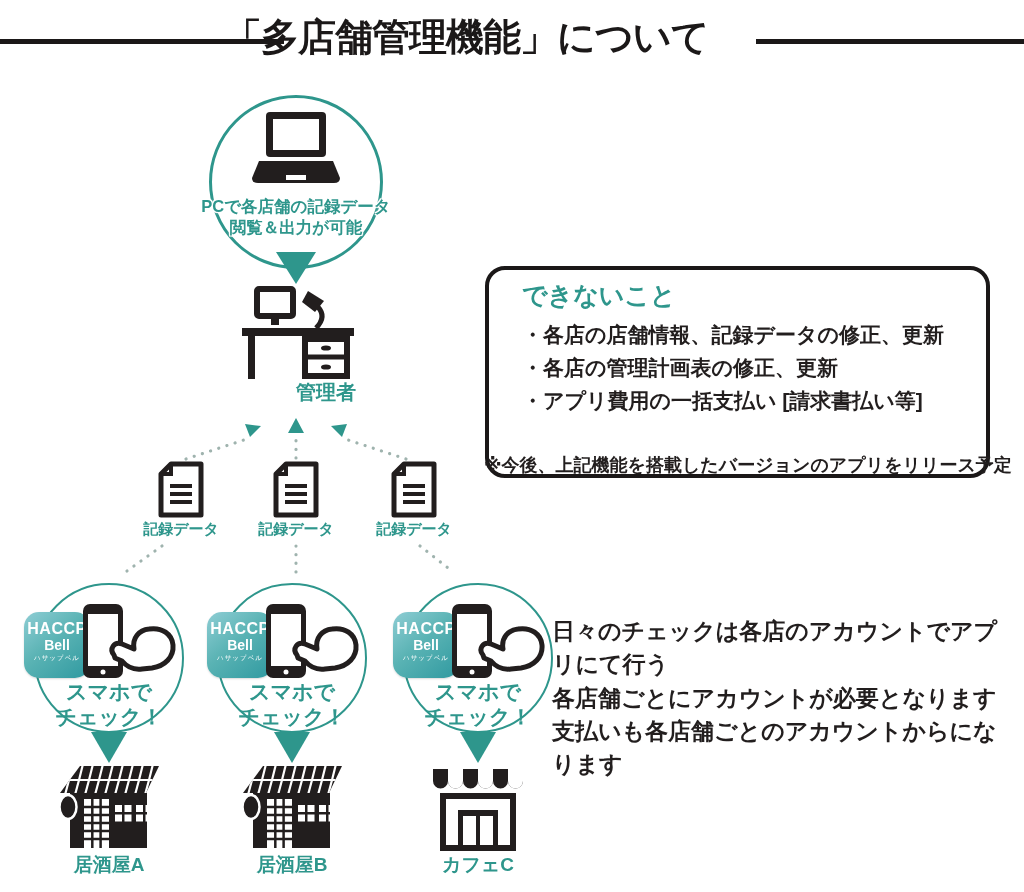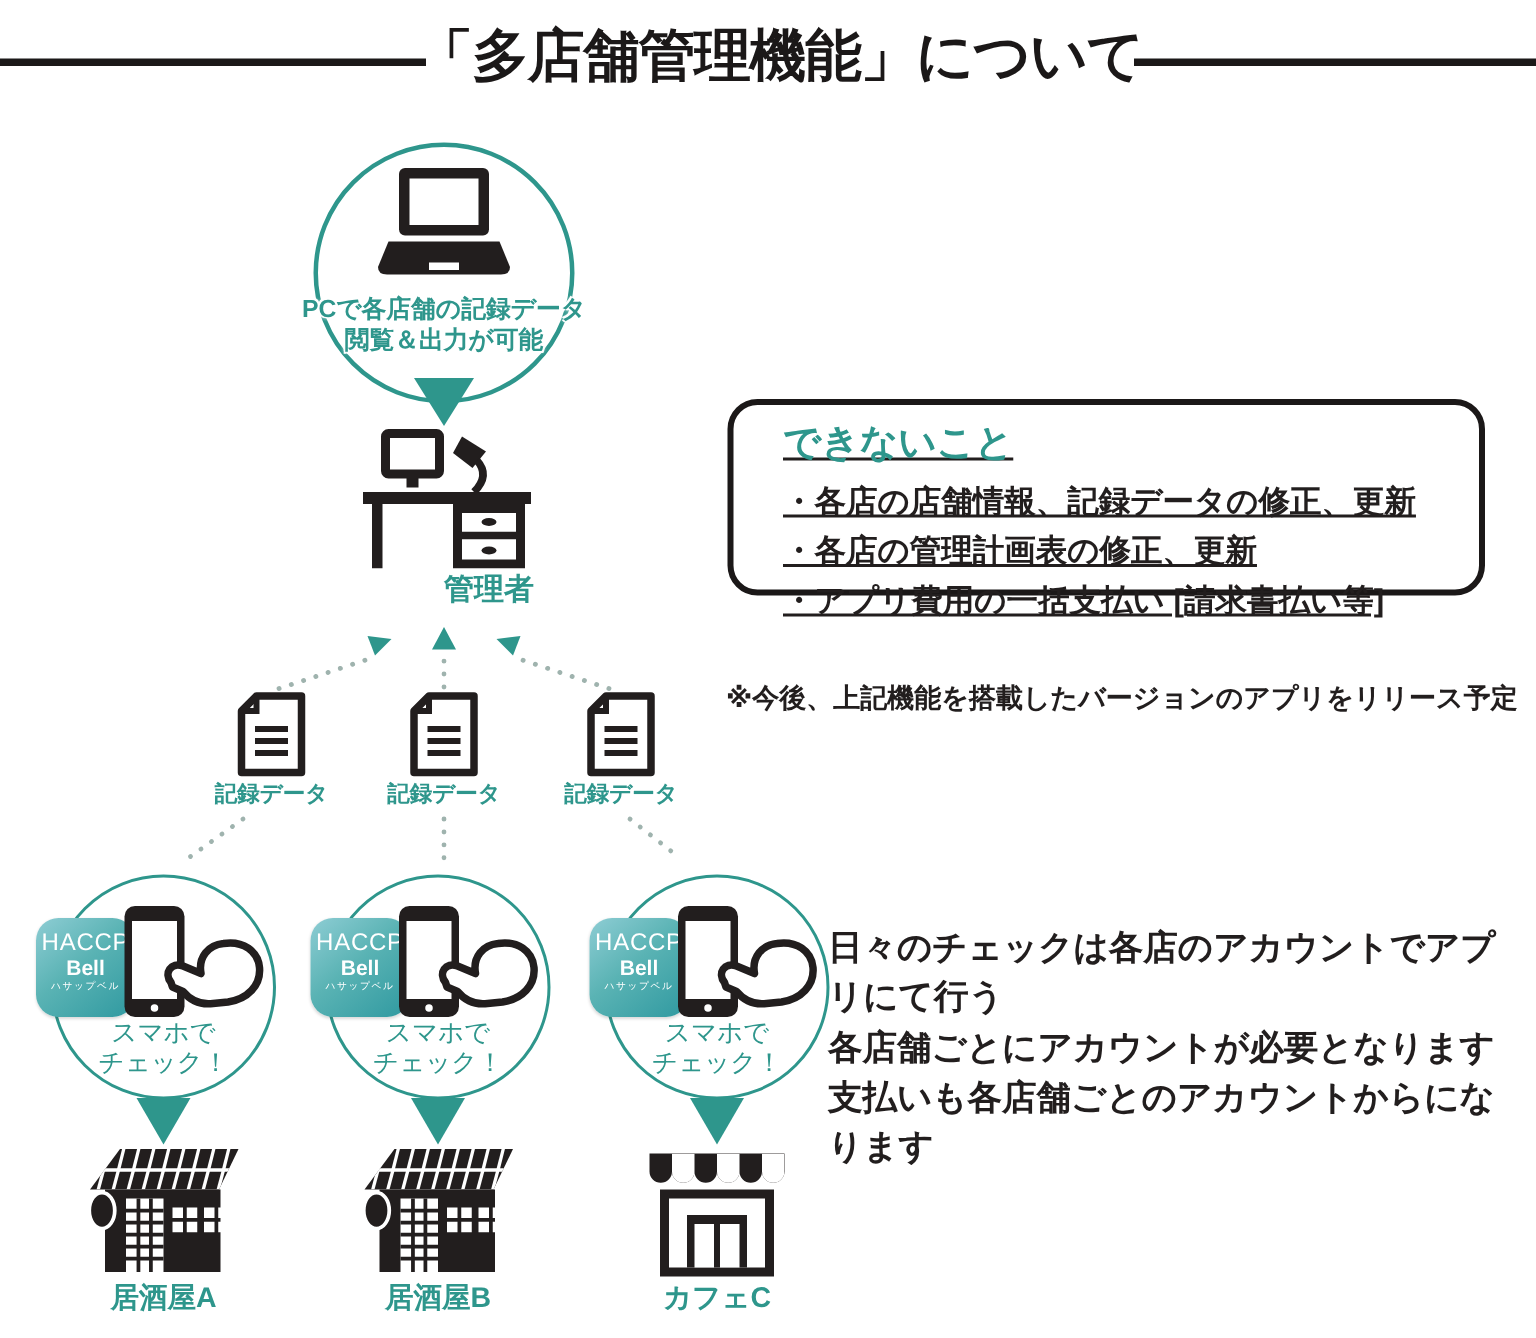--- a/index.html
+++ b/index.html
@@ -5,21 +5,21 @@
   * { margin:0; padding:0; box-sizing:border-box; }
   html,body { background:#ffffff; }
   .canvas {
     position:relative; width:1024px; height:892px; background:#ffffff;
     font-family:"Liberation Sans","DejaVu Sans",sans-serif; overflow:hidden;
     color:#221E1E;
   }
   .abs { position:absolute; }
   
   .page-title {
-    left:224px; top:12px; width:592px; text-align:center;
+    left:224px; top:12px; width:592px; 
     font-size:38px; font-weight:900; letter-spacing:-1px; color:#1b1818;
   }
   .hrule { top:39px; height:5px; background:#1b1818; }
   .hrule.l { left:0; width:284px; }
   .hrule.r { left:756px; width:268px; }
   
   .pc-circle { left:209px; top:95px; width:174px; height:174px;
     border:3px solid #2E968C; border-radius:50%; background:#fff; }
   .pc-label { left:181px; top:196px; width:230px; text-align:center;
     font-size:16.5px; font-weight:800; color:#2E968C; line-height:1.25;
@@ -29,34 +29,34 @@
   
   .rec-label { top:520px; width:100px; text-align:center;
     font-size:15px; font-weight:800; color:#2E968C; }
   
   .phone-circle { top:583px; width:150px; height:150px;
     border:2.5px solid #2E968C; border-radius:50%; background:#fff; }
   .badge { position:absolute; left:-12px; top:27px; width:66px; height:66px;
     border-radius:15px; color:#fff; text-align:center; padding-top:9px;
     background:linear-gradient(140deg,#8ecdd4 0%,#5ab3b4 45%,#2f99a0 100%);
     box-shadow:0 1px 2px rgba(0,0,0,.15); }
-  .badge .l1 { font-size:16px; font-weight:400; line-height:1.05; letter-spacing:.5px; }
+  .badge .l1 { font-size:16px; font-weight:700; line-height:1.05; letter-spacing:.5px; }
   .badge .l2 { font-size:14px; font-weight:700; line-height:1.1; }
   .badge .l3 { font-size:6.5px; line-height:1.4; letter-spacing:1px; }
   .phone-hand { position:absolute; left:46px; top:18px; }
   .pc-lines { position:absolute; left:0; right:0; top:94px; text-align:center;
-    font-size:17px; font-weight:400; color:#2E968C; line-height:1.2; }
+    font-size:21px; font-weight:700; color:#2E968C; line-height:1.2; }
   
   .store-label { top:852px; width:150px; text-align:center;
     font-size:19px; font-weight:800; color:#2E968C; }
   
   .info-box { left:485px; width:505px; border:4px solid #1b1818;
     border-radius:20px; background:#fff; padding:10px 20px 10px 33px; }
   .box-can { top:101px; height:142px; }
-  .box-cannot { top:266px; height:131px;text-decoration:underline; }
+  .box-cannot { top:266px; height:212px; }
   .box-heading { font-size:25px; font-weight:900; color:#2E968C; line-height:1.2; }
   .box-can .box-body { margin-top:12px; font-size:23px; font-weight:800; line-height:1.4; color:#221E1E; }
   .box-cannot .box-items { margin-top:9px; font-size:21px; font-weight:800; line-height:1.56; color:#221E1E; }
   .release-note { left:484px; top:453px; width:530px; font-size:18px; font-weight:800; color:#221E1E; }
   .account-note { left:552px; top:615px; width:465px; font-size:23px; font-weight:800;
     line-height:1.45; color:#221E1E; }
   svg { display:block; }
   .overlay { left:0; top:0; pointer-events:none; }
 </style>
 </head>

